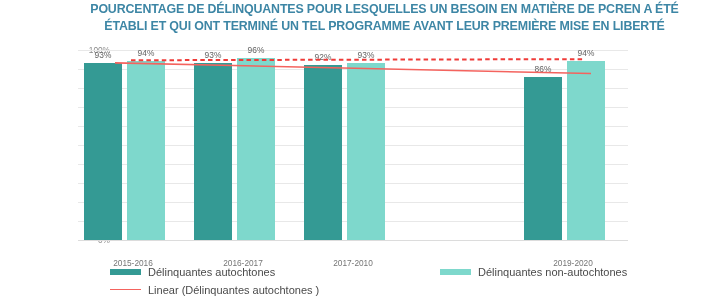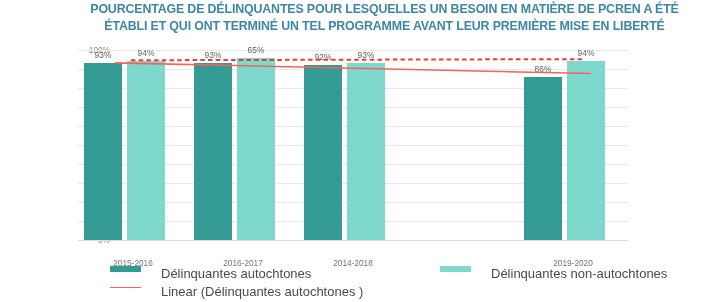--- a/index.html
+++ b/index.html
@@ -142,24 +142,24 @@
   #legend {
     position: absolute;
     left: 0;
     top: 264px;
     width: 721px;
     height: 38px;
   }
   .lg-item {
     position: absolute;
     display: flex;
-    font-size: 13px;
+    align-items: center;
+    font-size: 11px;
     color: #4a4a4a;
     white-space: nowrap;
-    gap: 13px;
   }
   .lg-swatch {
     width: 31px;
     height: 6px;
     margin-right: 7px;
     flex: none;
   }
   .lg-line {
     width: 31px;
     height: 8px;
@@ -224,21 +224,21 @@
       <div class="group" style="left: 0px; width: 110px;">
         <div class="bar s0" title="Délinquantes autochtones 2015-2016: 93%" style="height: 176.7px; bottom: 16px; background: rgb(52, 154, 148);"></div>
         <div class="dlabel s0" style="top: 10.3px;">93%</div>
         <div class="bar s1" title="Délinquantes non-autochtones 2015-2016: 94%" style="height: 178.6px; bottom: 16px; background: rgb(126, 216, 204);"></div>
         <div class="dlabel s1" style="top: 8.4px;">94%</div>
       </div>
       <div class="group" style="left: 110px; width: 110px;">
         <div class="bar s0" title="Délinquantes autochtones 2016-2017: 93%" style="height: 176.7px; bottom: 16px; background: rgb(52, 154, 148);"></div>
         <div class="dlabel s0" style="top: 10.3px;">93%</div>
         <div class="bar s1" title="Délinquantes non-autochtones 2016-2017: 96%" style="height: 182.4px; bottom: 16px; background: rgb(126, 216, 204);"></div>
-        <div class="dlabel s1" style="top: 4.6px;">65%</div>
+        <div class="dlabel s1" style="top: 4.6px;">96%</div>
       </div>
       <div class="group" style="left: 220px; width: 110px;">
         <div class="bar s0" title="Délinquantes autochtones 2017-2018: 92%" style="height: 174.8px; bottom: 16px; background: rgb(52, 154, 148);"></div>
         <div class="dlabel s0" style="top: 12.2px;">92%</div>
         <div class="bar s1" title="Délinquantes non-autochtones 2017-2018: 93%" style="height: 176.7px; bottom: 16px; background: rgb(126, 216, 204);"></div>
         <div class="dlabel s1" style="top: 10.3px;">93%</div>
       </div>
       <div class="group" style="left: 440px; width: 110px;">
         <div class="bar s0" title="Délinquantes autochtones 2019-2020: 86%" style="height: 163.4px; bottom: 16px; background: rgb(52, 154, 148);"></div>
         <div class="dlabel s0" style="top: 23.6px;">86%</div>
@@ -248,21 +248,21 @@
     </div>
 
   <svg id="trend" viewBox="0 0 550 216" preserveAspectRatio="none">
     <line id="trend-solid" stroke="#f4635e" stroke-width="1.6" x1="37" y1="22.919999999999987" x2="513" y2="33.56000000000003"></line>
     <line id="trend-dashed" stroke="#ef3b38" stroke-width="2" stroke-dasharray="4.5,3.2" x1="53" y1="20.26000000000002" x2="507" y2="19.119999999999976"></line>
   </svg>
 
   <div id="x-axis">
       <div class="xtick" style="left: 0px;">2015-2016</div>
       <div class="xtick" style="left: 110px;">2016-2017</div>
-      <div class="xtick" style="left: 220px;">2014-2018</div>
+      <div class="xtick" style="left: 220px;">2017-2010</div>
       <div class="xtick" style="left: 440px;">2019-2020</div>
     </div>
 </div>
 
 <div id="legend">
 
   <div class="lg-item" id="lg-bar-0">
     <span class="lg-swatch" id="sw-0" style="background: rgb(52, 154, 148);"></span>
     <span>Délinquantes autochtones</span>
   </div>

